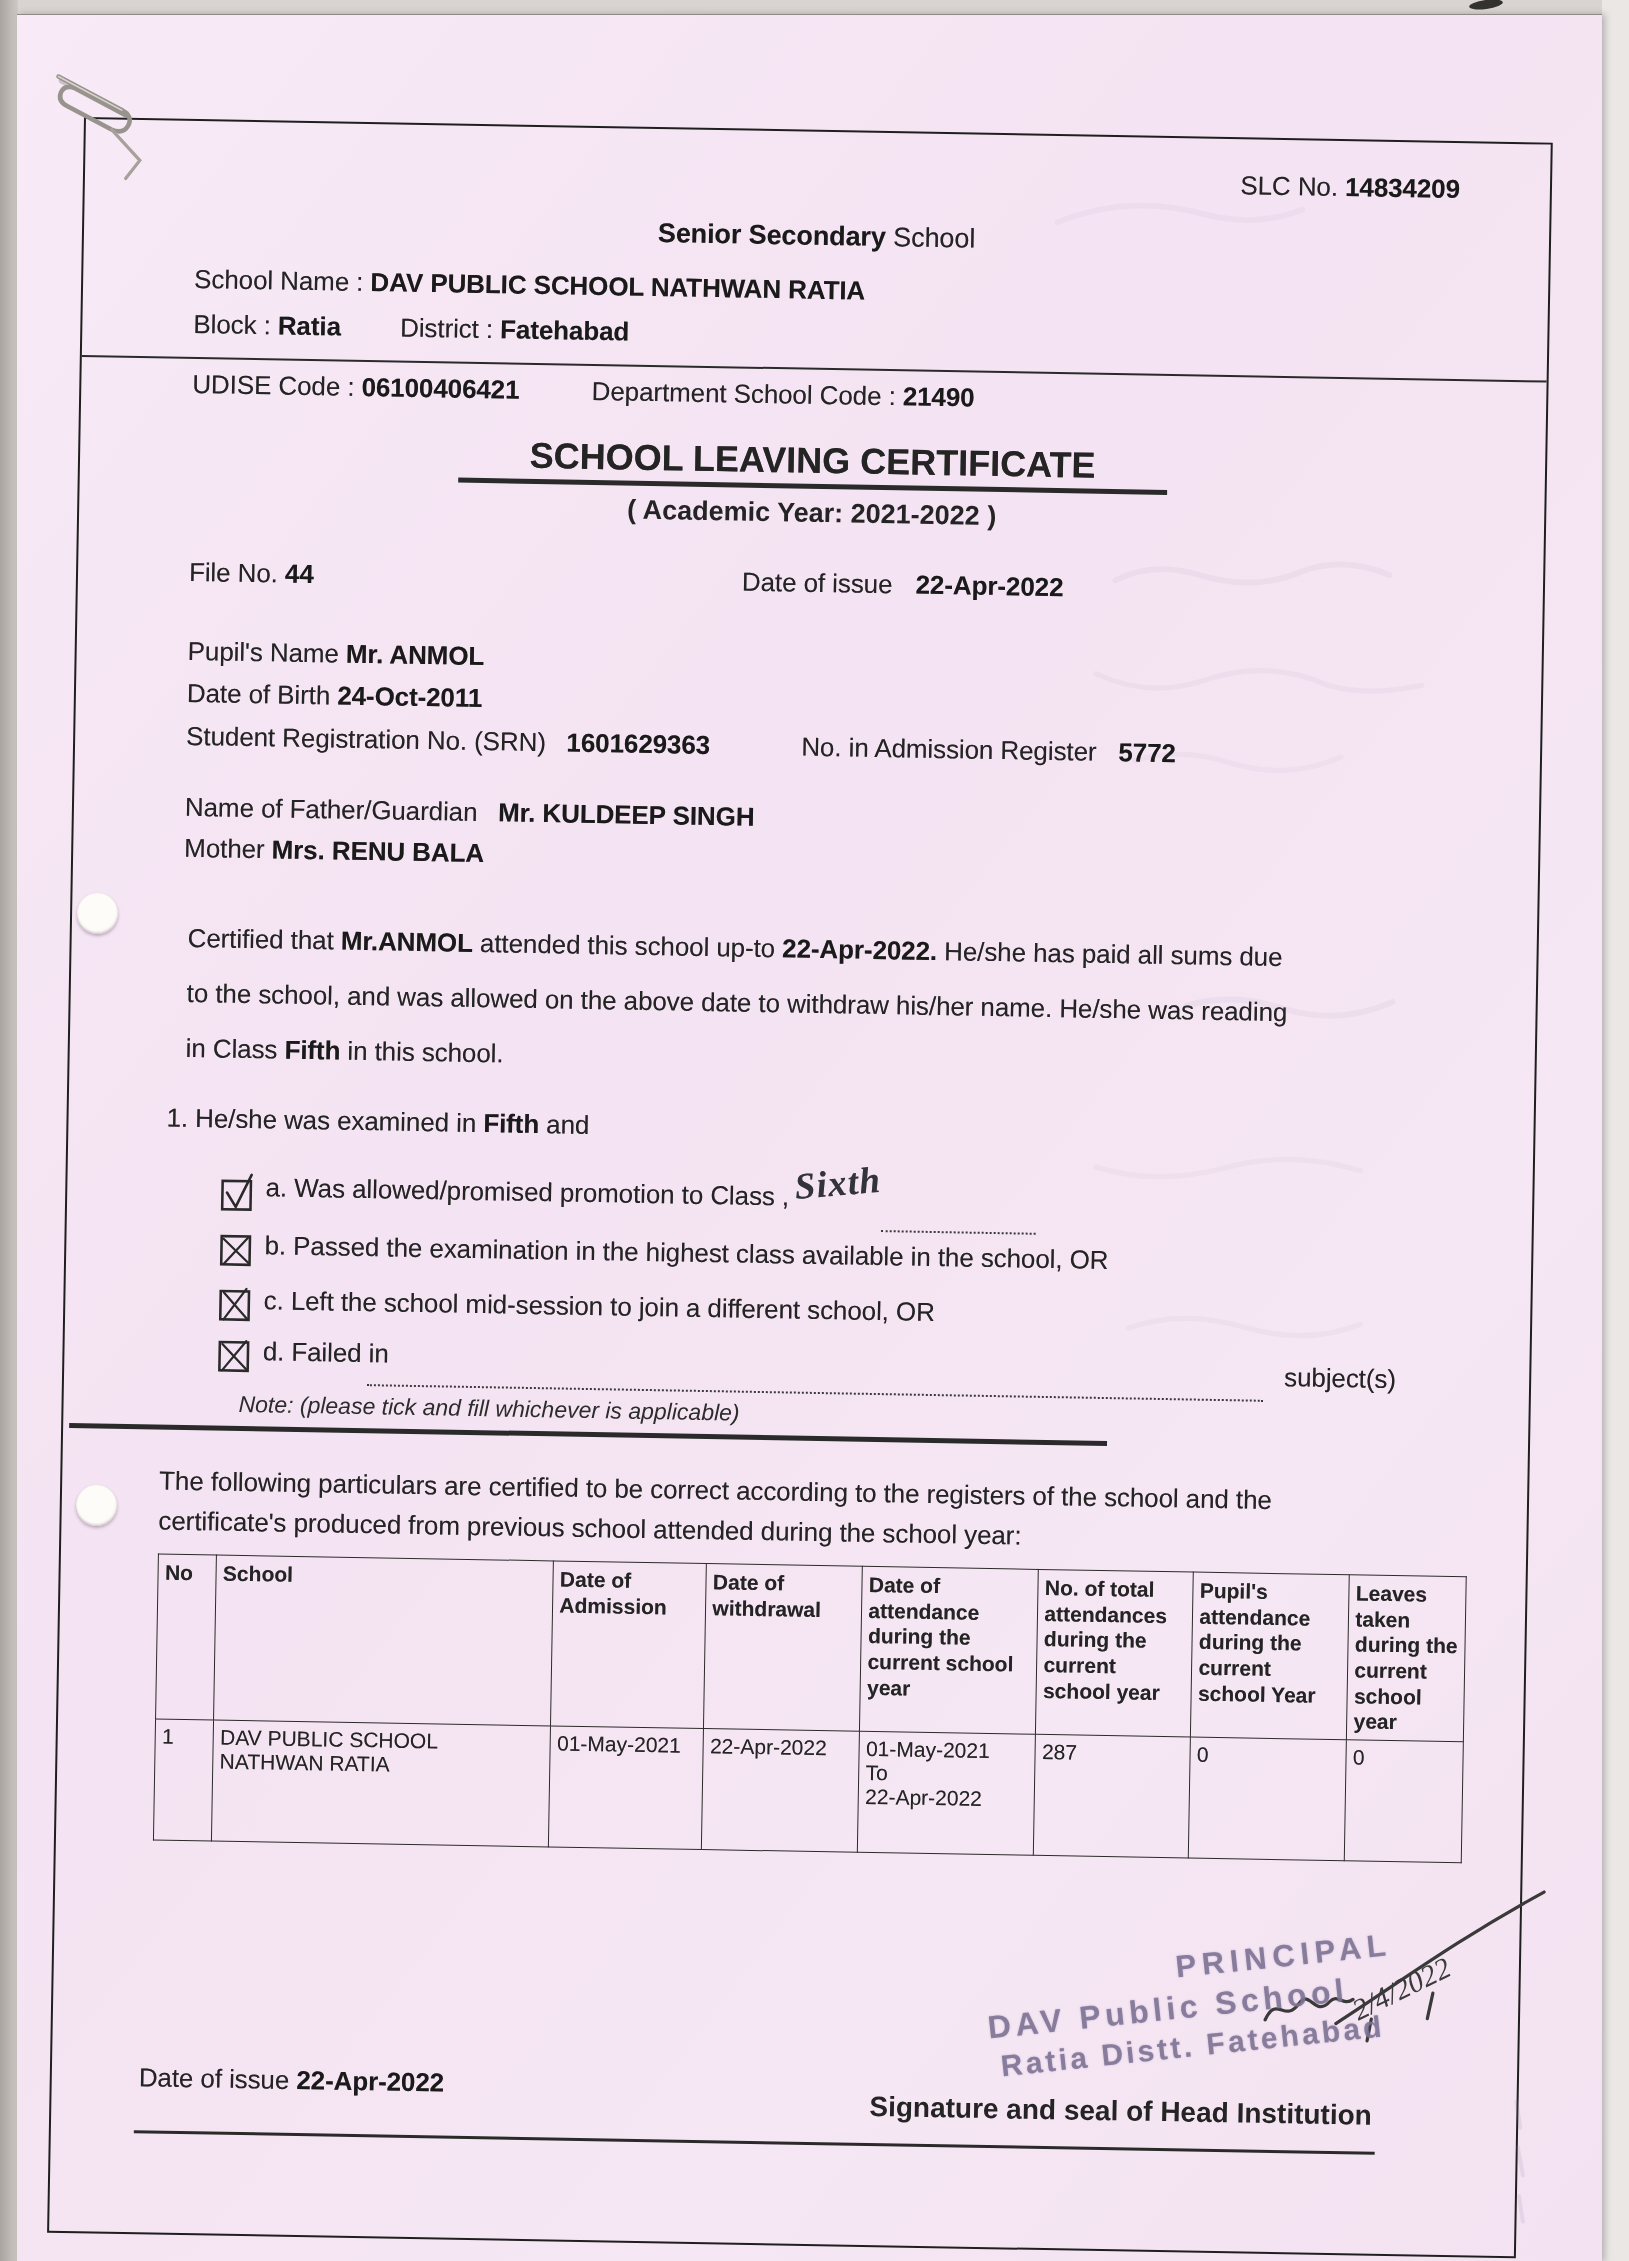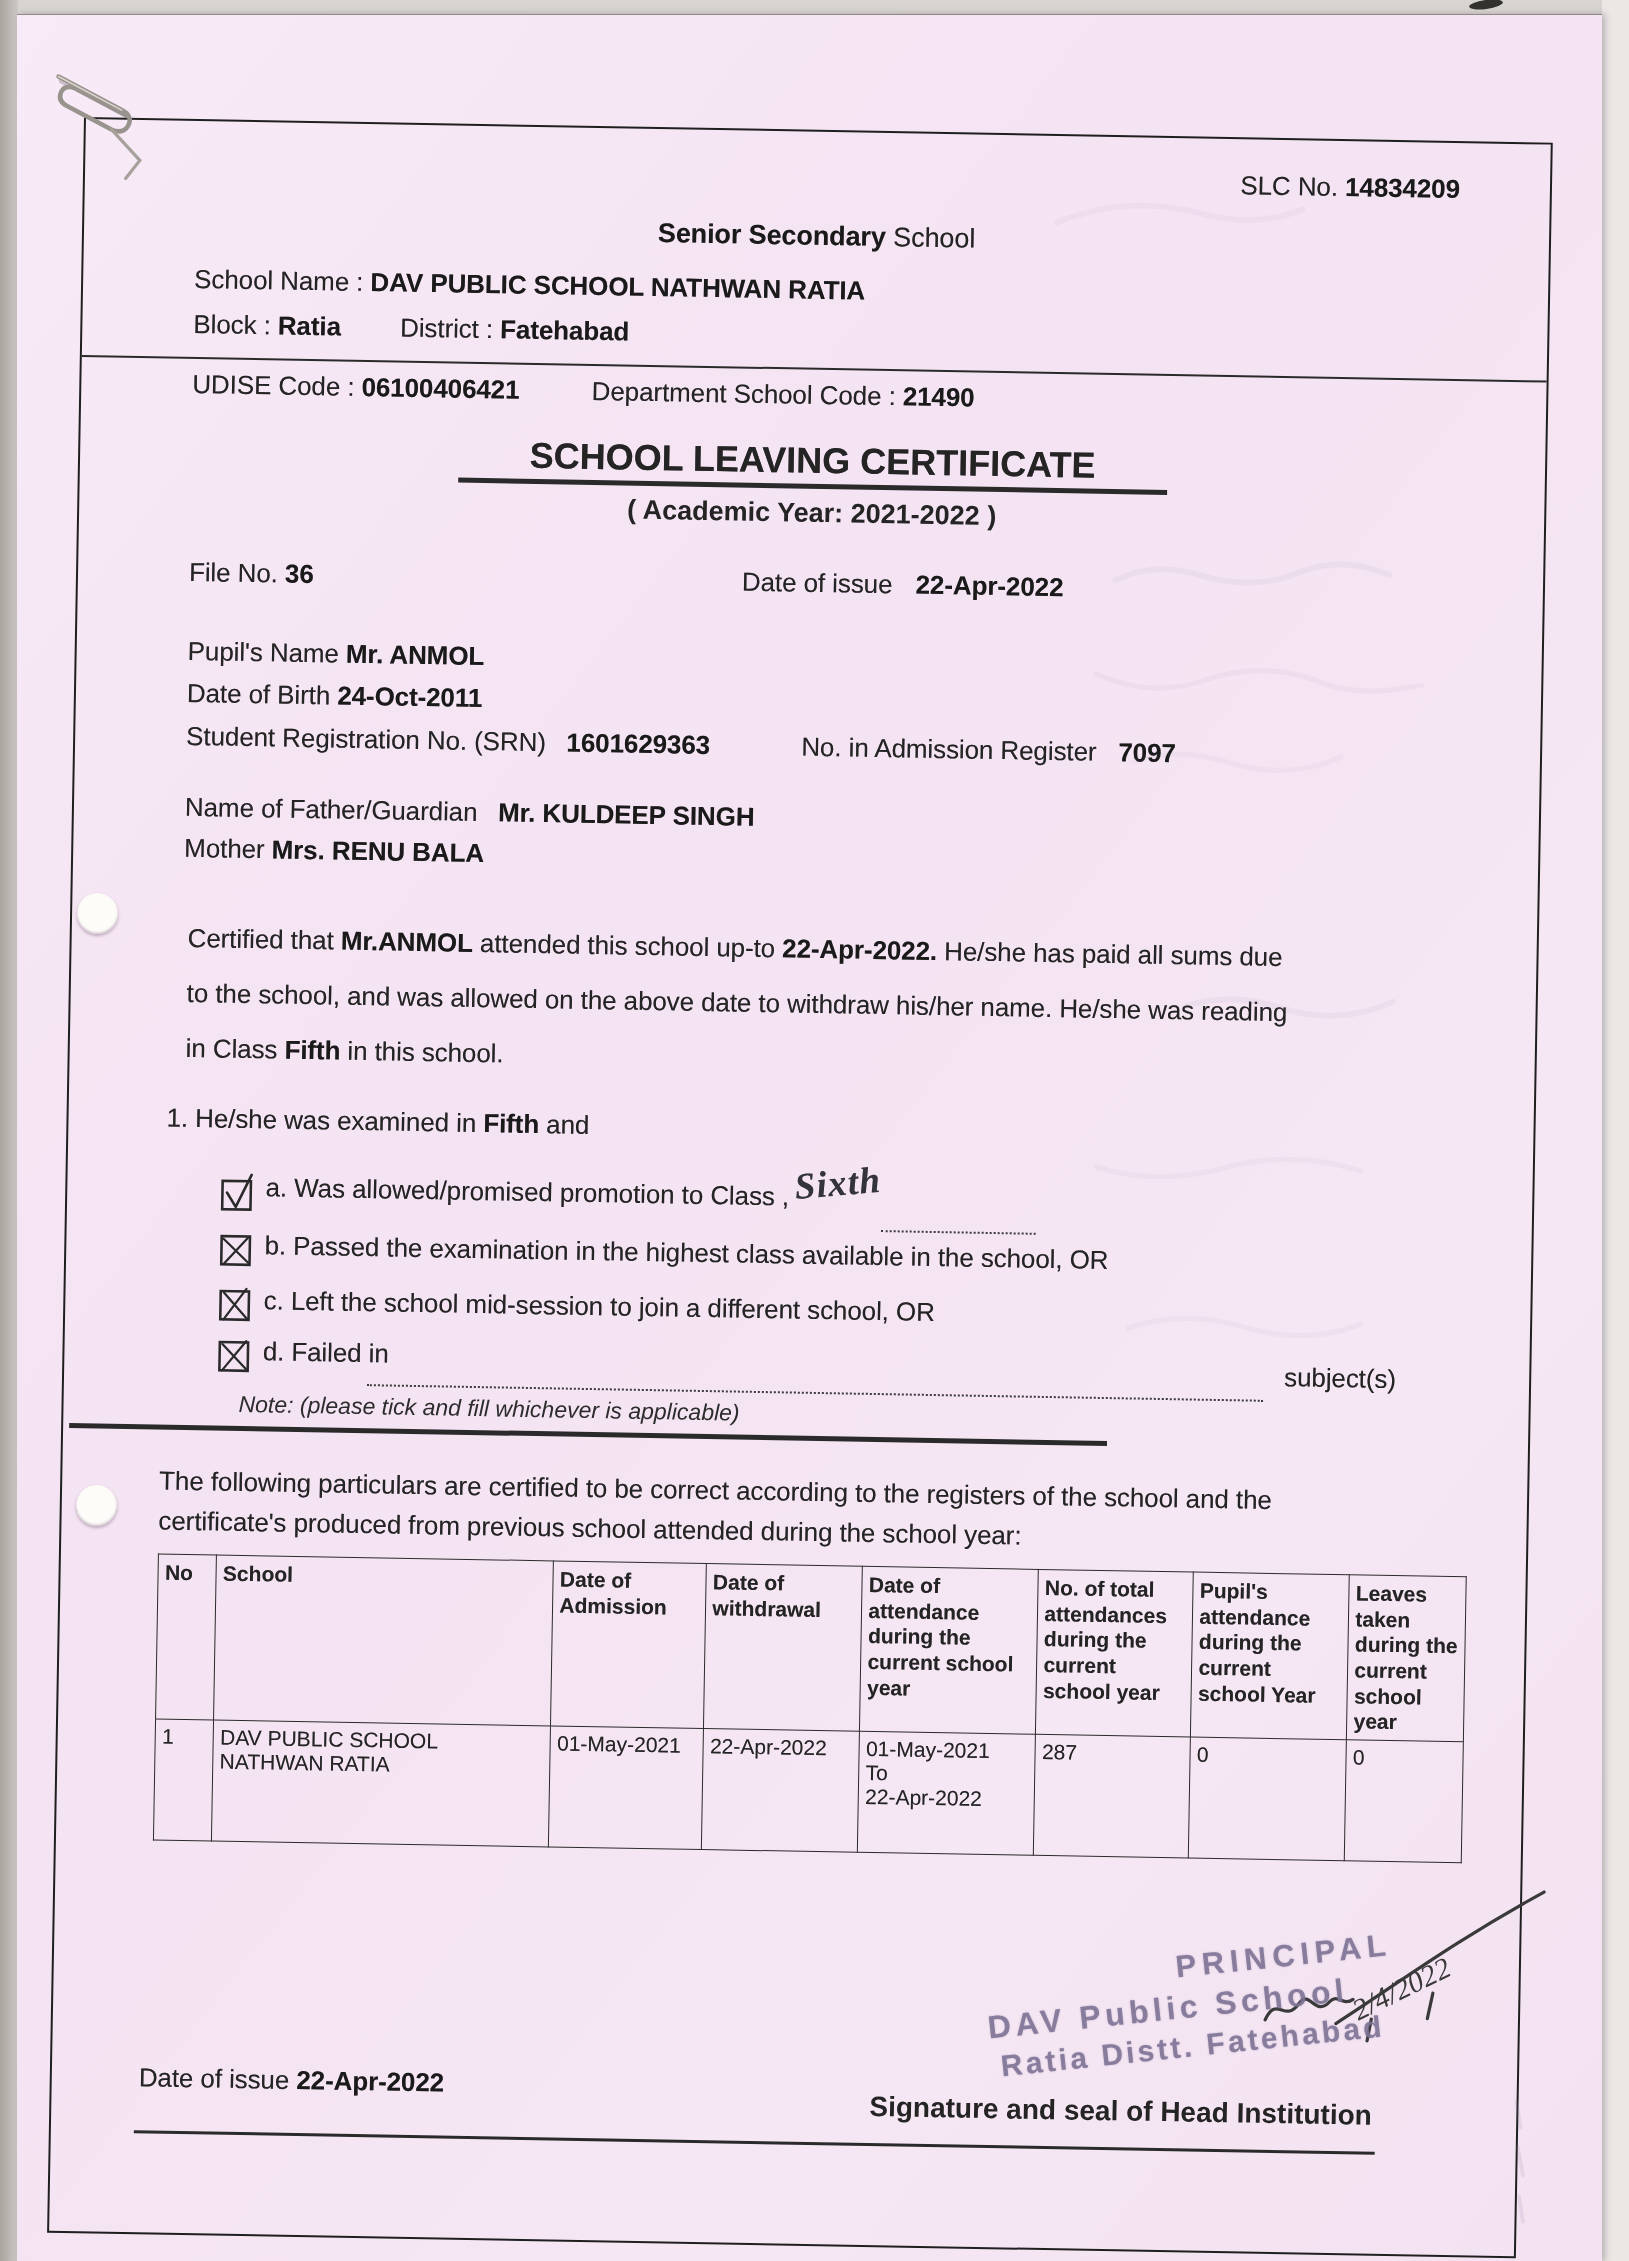--- a/index.html
+++ b/index.html
@@ -115,21 +115,21 @@
     <span class="lbl">Department School Code :</span>
     <span class="v">21490</span>
   </div>
 
   <div class="abs title-main center" style="top:308px;">SCHOOL LEAVING CERTIFICATE</div>
   <div class="hline" style="left:50%;transform:translateX(-50%);top:352px;width:709px;height:4.5px;"></div>
   <div class="abs subtitle center" style="top:366px;">( Academic Year:  2021-2022  )</div>
 
   <div class="abs row" style="left:111px;top:436px;">
     <span class="lbl">File No.</span>
-    <span class="v">36</span>
+    <span class="v">44</span>
   </div>
   <div class="abs row" style="left:664px;top:436px;">
     <span class="lbl">Date of issue</span>
     <span style="display:inline-block;width:9px;"></span>
     <span class="v">22-Apr-2022</span>
   </div>
 
   <div class="abs row" style="left:111px;top:515px;">
     <span class="lbl">Pupil's Name</span>
     <span class="v">Mr.  ANMOL</span>
@@ -138,21 +138,21 @@
     <span class="lbl">Date of Birth</span>
     <span class="v">24-Oct-2011</span>
   </div>
   <div class="abs row" style="left:111px;top:600px;">
     <span class="lbl">Student Registration No. (SRN)</span>
     <span style="display:inline-block;width:6.4px;"></span>
     <span class="v">1601629363</span>
     <span style="display:inline-block;width:77px;"></span>
     <span class="lbl">No. in Admission Register</span>
     <span style="display:inline-block;width:7.7px;"></span>
-    <span class="v">7097</span>
+    <span class="v">5772</span>
   </div>
   <div class="abs row" style="left:111px;top:671px;">
     <span class="lbl">Name of Father/Guardian</span>
     <span style="display:inline-block;width:6.4px;"></span>
     <span class="v">Mr.  KULDEEP SINGH</span>
   </div>
   <div class="abs row" style="left:111px;top:712px;">
     <span class="lbl">Mother</span>
     <span class="v">Mrs.  RENU BALA</span>
   </div>

